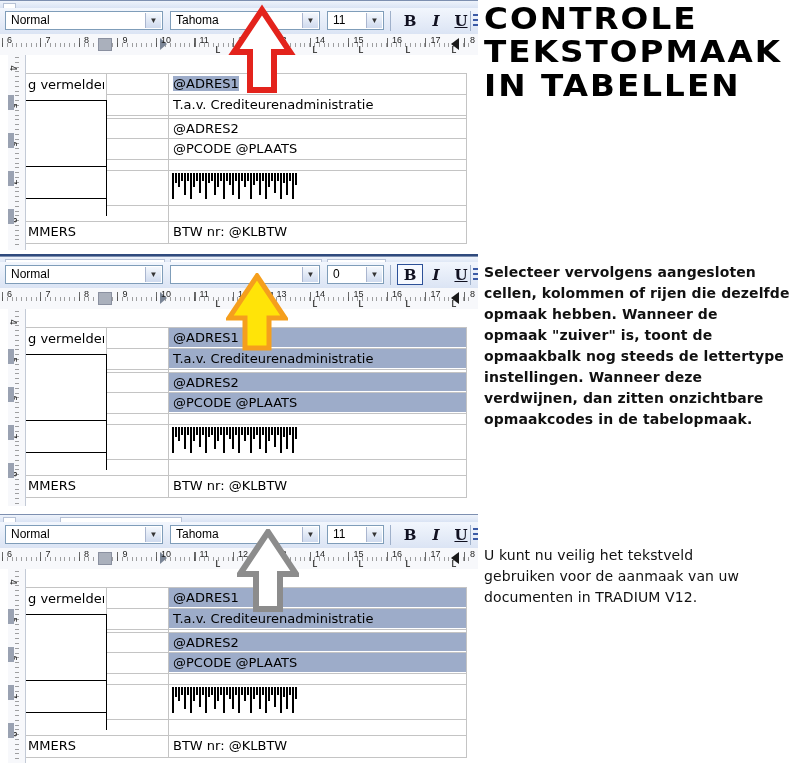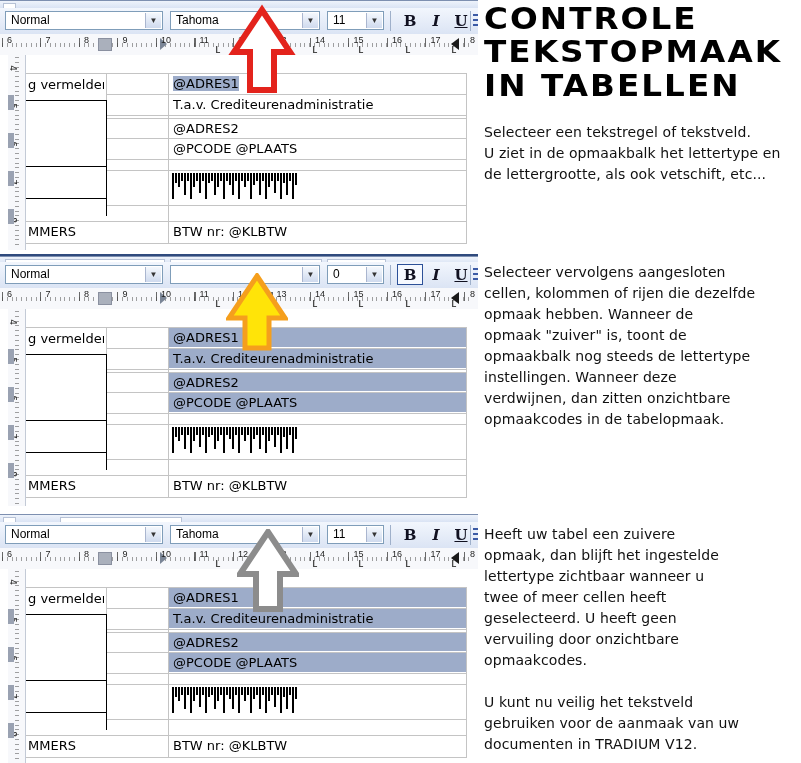--- a/index.html
+++ b/index.html
@@ -76,21 +76,21 @@
   .sel-bg{background:var(--sel);}
   .sel-inline{background:var(--sel);}
   .barcode{position:absolute;left:146px;top:100px;}
 
   
   .rt{position:absolute;left:484px;width:316px;}
   #title{top:2px;font-weight:bold;font-size:32px;line-height:36px;letter-spacing:2px;
          transform:scale(1.02,.93);transform-origin:top left;white-space:nowrap;}
   .tb{white-space:pre-line;font-size:14px;line-height:21px;letter-spacing:.1px;color:#111;}
   #block1{top:122px;}
-  #block2{top:262px;}
+  #block2{top:262px;font-weight:bold;}
   #block2 .blue{color:var(--blue);margin-top:21px;}
   #block3{top:524px;}
   #block3 .part2{margin-top:21px;}
 
   .arrow-svg{position:absolute;}
 </style>
 </head>
 <body>
 
 <div id="stage" style="--sel: #9dacc9; --blue: #4f5bd0;">
@@ -523,39 +523,29 @@
   </svg>
   <svg class="arrow-svg" style="left:237px;top:529px;" width="62" height="83">
     <polygon id="arr3" points="31,3 59,45 43,45 43,80 19,80 19,45 3,45" fill="#ffffff" stroke="#8c8c8c" stroke-width="6"></polygon>
   </svg>
 
   <div class="rt" id="title">
     <div>CONTROLE</div>
     <div>TEKSTOPMAAK</div>
     <div>IN TABELLEN</div>
   </div>
-  <div class="rt tb" id="block1">Selecteer een tekstregel of tekstveld.
-U ziet in de opmaakbalk het lettertype en
-de lettergrootte, als ook vetschift, etc...</div>
   <div class="rt" id="block2">
     <div class="tb">Selecteer  vervolgens aangesloten
 cellen, kolommen of rijen die dezelfde
 opmaak hebben. Wanneer de
 opmaak "zuiver" is, toont de
 opmaakbalk nog steeds de lettertype
 instellingen. Wanneer deze
 verdwijnen, dan zitten onzichtbare
 opmaakcodes in de tabelopmaak.</div>
   </div>
   <div class="rt" id="block3">
-    <div class="tb">Heeft uw tabel een zuivere
-opmaak, dan blijft het ingestelde
-lettertype zichtbaar wanneer u
-twee of meer cellen heeft
-geselecteerd. U  heeft geen
-vervuiling door onzichtbare
-opmaakcodes.</div>
     <div class="tb part2">U kunt nu veilig het tekstveld
 gebruiken voor de aanmaak van uw
 documenten in TRADIUM V12.</div>
   </div>
 
 </div>
 
 </body></html>

